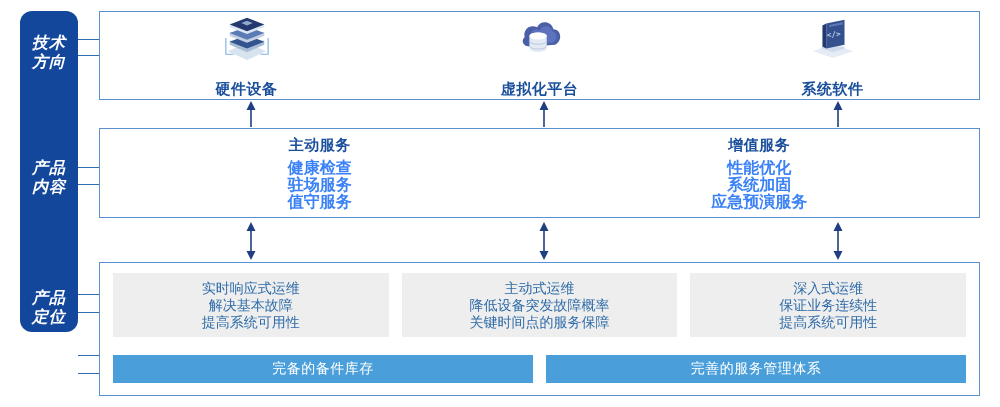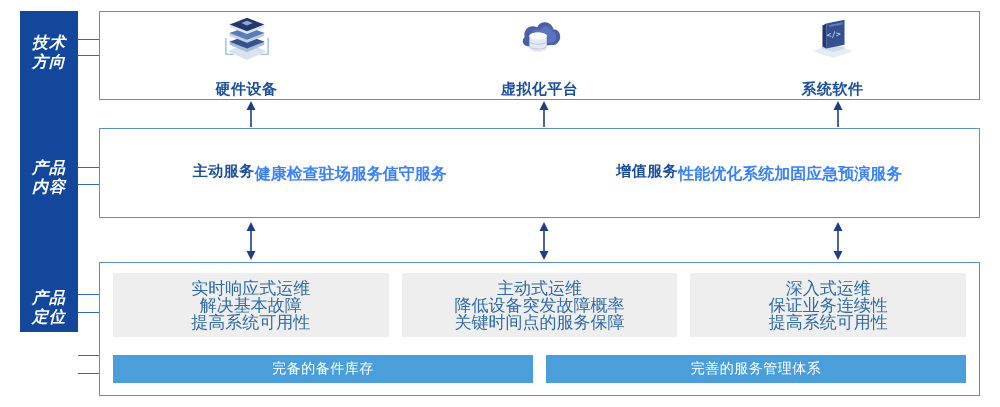--- a/index.html
+++ b/index.html
@@ -9,21 +9,21 @@
     font-family:"Liberation Sans","DejaVu Sans",sans-serif;
     overflow:hidden;
   }
   .stage{position:relative;width:1000px;height:407px;}
 
   
   .rail{
     position:absolute;left:20px;top:11px;
     width:58px;height:321px;
     background:#12479c;
-    border-radius:0;
+    border-radius:12px;
     color:#ffffff;
   }
   .rail-label{
     position:absolute;left:0;width:58px;
     text-align:center;
     font-weight:bold;font-style:italic;
     font-size:16px;line-height:19px;
     letter-spacing:1px;
     white-space:pre-line;
   }
@@ -54,21 +54,21 @@
   .tech-icon{width:56px;height:50px;display:block;}
   .tech-label{
     margin-top:20px;
     font-size:15px;font-weight:bold;color:#1a4f9c;
     letter-spacing:.5px;
   }
 
   
   .content-row{position:absolute;left:0;top:0;width:100%;height:100%;
     display:flex;}
-  .content-cell{flex:1;display:flex;flex-direction:row;
+  .content-cell{flex:1;display:flex;flex-direction:column;
     align-items:center;justify-content:center;}
   .content-title{
     font-size:15px;font-weight:bold;color:#1a4f9c;
     letter-spacing:.5px;margin-bottom:4px;
   }
   .content-item{
     font-size:16px;color:#3b82f6;line-height:17px;font-weight:bold;
   }
 
   
@@ -77,21 +77,21 @@
     display:flex;flex-direction:column;justify-content:space-between;
     padding:10px 13px 12px 13px;box-sizing:border-box;
   }
   .grey-row,.blue-row{display:flex;gap:13px;}
   .grey-box{
     flex:1;background:#eeeeee;
     height:64px;
     display:flex;flex-direction:column;
     align-items:center;justify-content:center;
   }
-  .grey-line{font-size:17px;color:#2e6ba8;line-height:17px;}
+  .grey-line{font-size:14px;color:#2e6ba8;line-height:17px;}
   .blue-box{
     flex:1;background:#4a9fda;
     height:28px;
     display:flex;align-items:center;justify-content:center;
     color:#ffffff;font-size:14px;letter-spacing:.5px;
   }
 
   
   .arrow{position:absolute;}
 </style>

